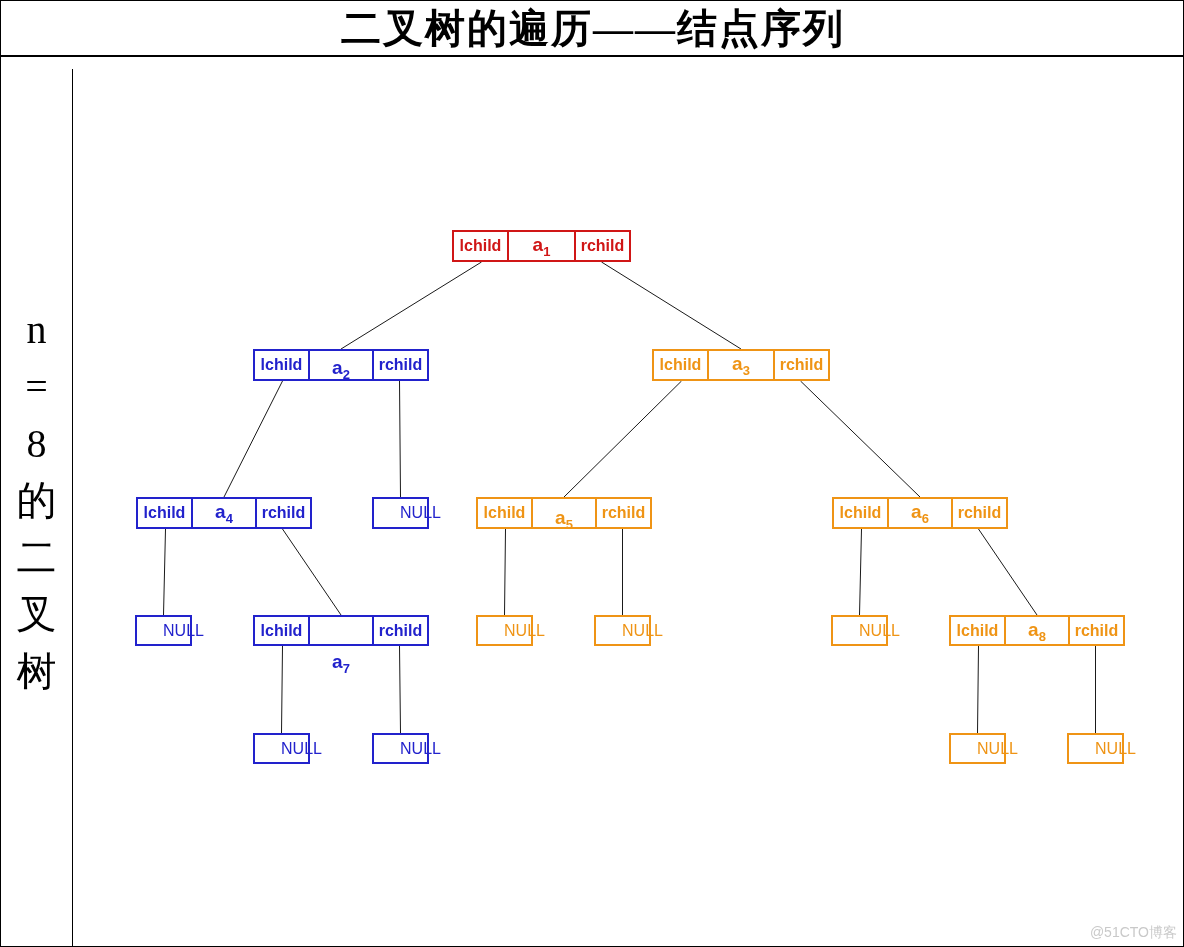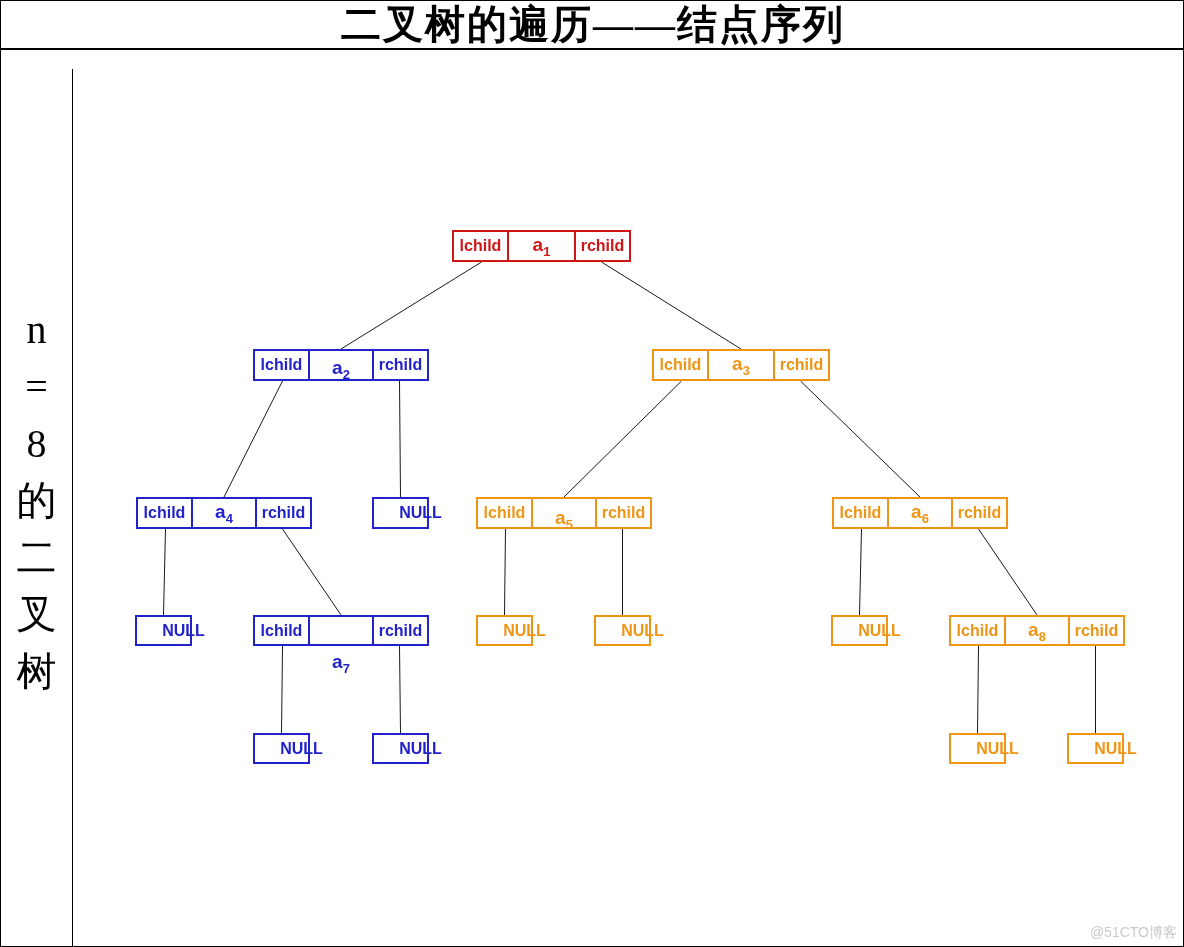--- a/index.html
+++ b/index.html
@@ -2,21 +2,21 @@
 <html><head>
 <meta charset="utf-8">
 <style>
   * { margin:0; padding:0; box-sizing:border-box; }
   html,body { background:#ffffff; font-family:"Liberation Sans", sans-serif; }
   .page {
     position:relative; width:1184px; height:947px;
     background:#ffffff; border:1px solid #000; overflow:hidden;
   }
   .header {
-    position:absolute; top:0; left:0; width:1184px; height:49px;
+    position:absolute; top:0; left:0; width:1184px; height:56px;
     border-bottom:2px solid #000;
     display:flex; align-items:center; justify-content:center;
     background:#fff; z-index:3;
   }
   .title {
     font-family:"Liberation Serif", "DejaVu Serif", serif;
     font-size:40px; font-weight:bold; color:#000; letter-spacing:2px;
     white-space:nowrap;
   }
   .sidebar {
@@ -37,21 +37,21 @@
   }
   .node .cell {
     display:flex; align-items:center; justify-content:center;
     white-space:nowrap;
   }
   .cell-side { font-size:16px; }
   .cell-mid  { font-size:19px;border-radius:8px; }
   .cell-mid sub { font-size:13px; line-height:1; }
   .null-box {
     position:absolute; display:flex; align-items:center; justify-content:center;
-    background:#ffffff; font-weight:bold; font-size:16px; z-index:2;padding-left:40px;
+    background:#ffffff; font-weight:normal; font-size:16px; z-index:2;padding-left:40px;
   }
   .watermark {
     position:absolute; right:6px; bottom:4px;
     font-size:14px; color:#c9c9c9; z-index:4;
   }
 </style>
 </head>
 <body>
 
 <div class="page">

